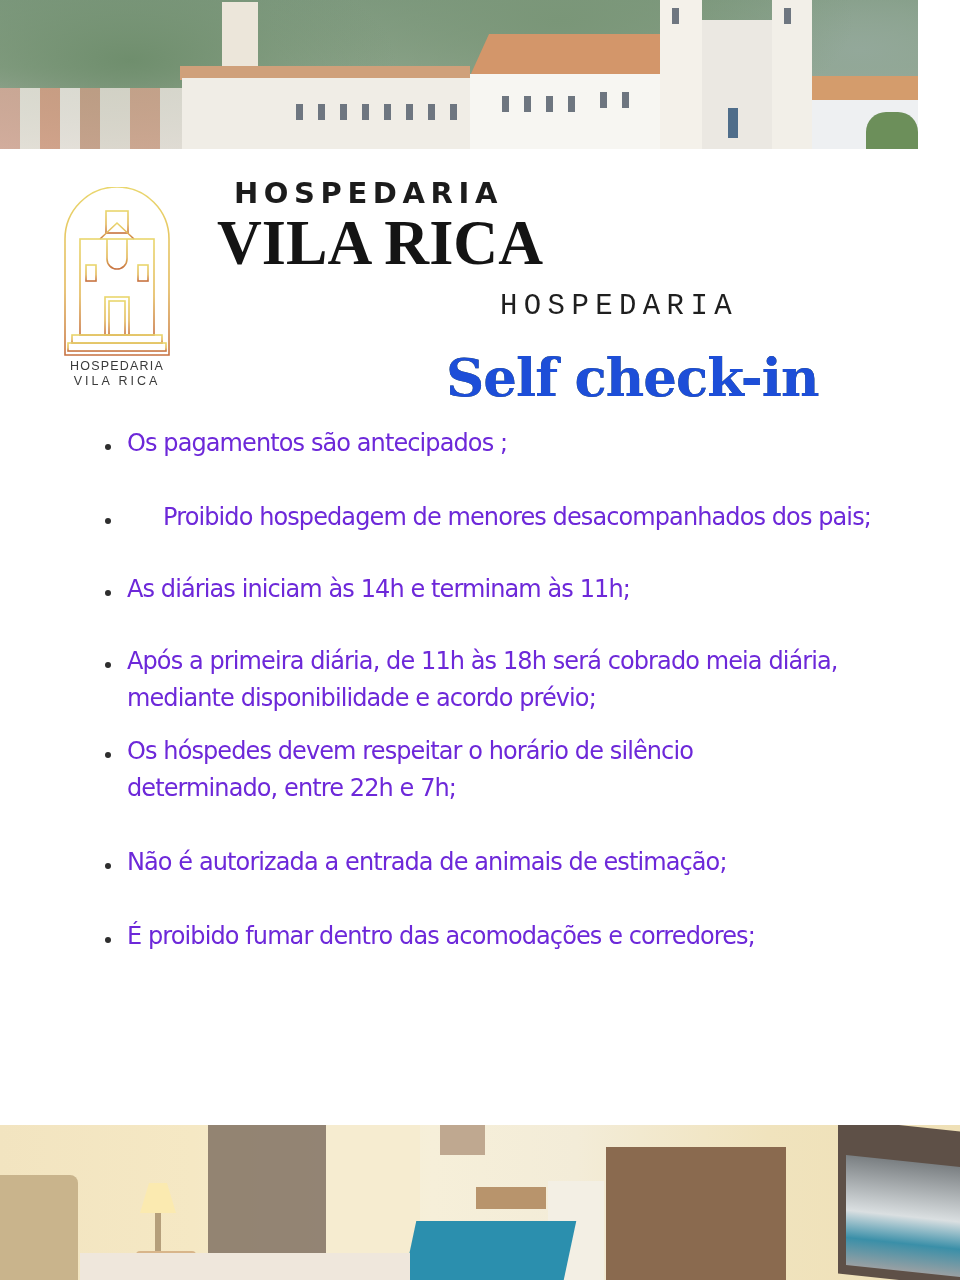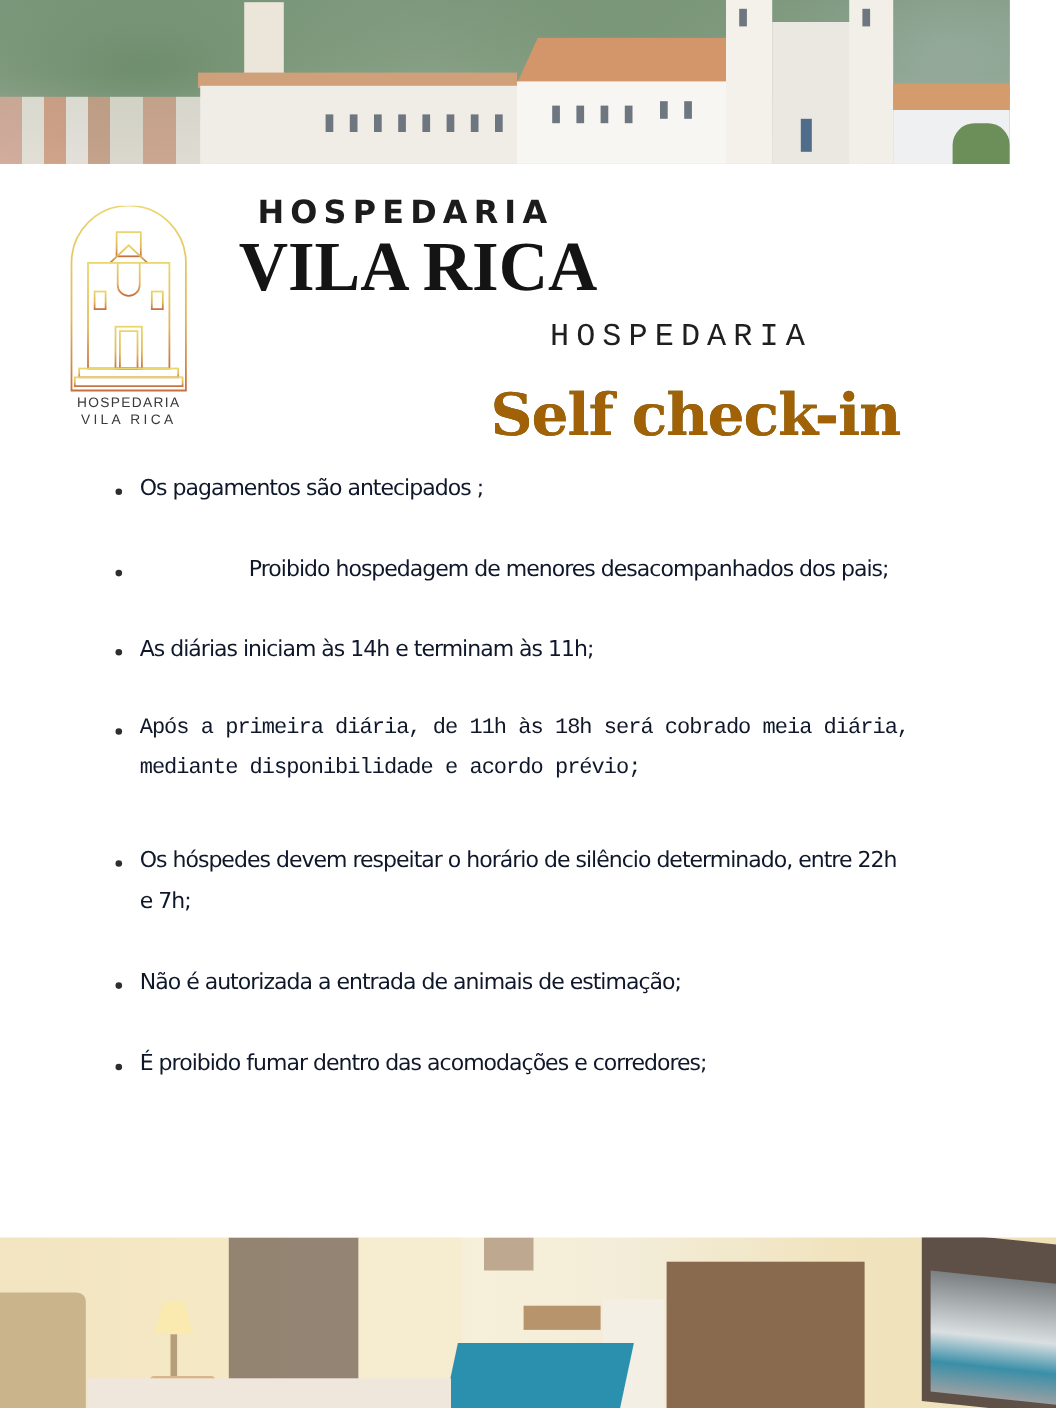--- a/index.html
+++ b/index.html
@@ -51,33 +51,33 @@
       transform: scaleX(0.97); transform-origin: left center;
     }
     .offer {
       position: absolute; left: 500px; top: 290px;
       font-family: "Liberation Mono", monospace; font-size: 29px;
       letter-spacing: 6.4px; color: #1f1f1f;
     }
     .selfcheck {
       position: absolute; left: 446px; top: 346px;
       font-family: "DejaVu Serif", serif; font-weight: bold;
-      font-size: 53px; color: #a16207; letter-spacing: -1px;
+      font-size: 53px; color: #1d4ed8; letter-spacing: -1px;
       text-shadow: 0 0 0 #5d6b2d;
       text-align: center;
     }
     
     .rules {
       position: absolute; left: 103px; top: 425px; width: 800px;
       margin: 0; padding: 0; list-style: none;
     }
     .rule {
       position: relative; padding-left: 24px;
       font-family: "DejaVu Sans", sans-serif;
-      font-size: 20px; line-height: 37px; color: #0f172a;
+      font-size: 24px; line-height: 37px; color: #6d28d9;
       letter-spacing: -0.9px;
     }
     .rule::before {
       content: ""; position: absolute; left: 2px; top: 19px;
       width: 6px; height: 6px; border-radius: 50%; background: #2e2e2e;
     }
     
     .bottom-photo {
       position: absolute; left: 0; top: 1125px; width: 960px; height: 155px; overflow: hidden;
       background: linear-gradient(90deg, #f2e4c0 0%, #f5e8c4 20%, #f6efd9 45%, #f3ecd8 60%, #f0e3bd 80%, #efe0b6 100%);
@@ -162,21 +162,21 @@
 
 <div class="brand-small">HOSPEDARIA</div>
 <div class="brand-big">VILA RICA</div>
 <div class="offer">HOSPEDARIA</div>
 <div class="selfcheck">Self check-in</div>
 
 <ul class="rules">
   <li class="rule" style="margin-bottom:37px;">Os pagamentos são antecipados ;</li>
   <li class="rule" style="margin-bottom:35px;width:780px;text-align:center;">Proibido hospedagem de menores desacompanhados dos pais;</li>
   <li class="rule" style="margin-bottom:35px;">As diárias iniciam às 14h e terminam às 11h;</li>
-  <li class="rule" style="margin-bottom:46px;width:760px;font-family:Liberation Mono, monospace;">Após a primeira diária, de 11h às 18h será cobrado meia diária, mediante disponibilidade e acordo prévio;</li>
+  <li class="rule" style="margin-bottom:16px;width:760px;">Após a primeira diária, de 11h às 18h será cobrado meia diária, mediante disponibilidade e acordo prévio;</li>
   <li class="rule" style="margin-bottom:37px;width:700px;">Os hóspedes devem respeitar o horário de silêncio determinado, entre 22h e 7h;</li>
   <li class="rule" style="margin-bottom:37px;">Não é autorizada a entrada de animais de estimação;</li>
   <li class="rule" style="margin-bottom:37px;">É proibido fumar dentro das acomodações e corredores;</li>
 </ul>
 
 <div class="bottom-photo">
   <div class="bp" style="left:0;top:50px;width:78px;height:105px;background:#c9b48c;border-radius:0 8px 0 0;"></div>
   <div class="bp" style="left:140px;top:58px;width:36px;height:30px;background:#fbeab0;clip-path:polygon(25% 0,75% 0,100% 100%,0 100%);"></div>
   <div class="bp" style="left:155px;top:88px;width:6px;height:40px;background:#b59f7b;"></div>
   <div class="bp" style="left:136px;top:126px;width:60px;height:20px;background:#d8b58a;border-radius:4px;"></div>

